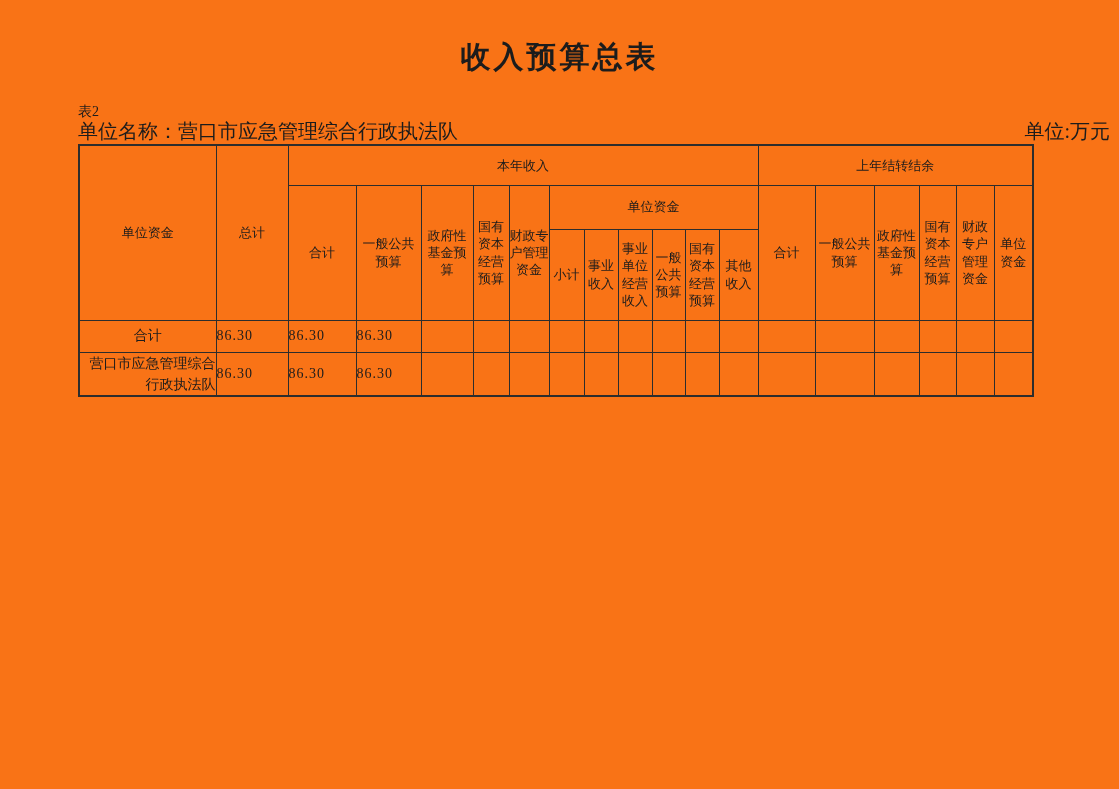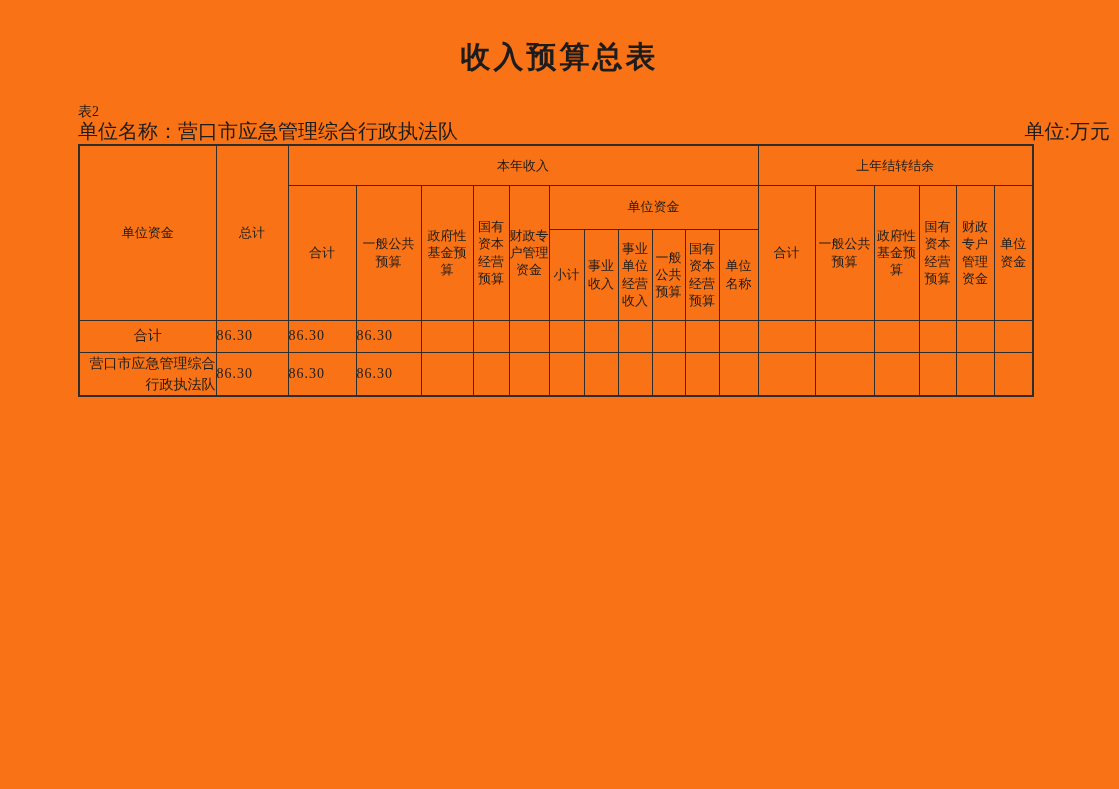--- a/index.html
+++ b/index.html
@@ -113,21 +113,21 @@
           <th rowspan="2">国有资本经营预算</th>
           <th rowspan="2">财政专户管理资金</th>
           <th rowspan="2">单位资金</th>
         </tr>
         <tr class="r-h3">
           <th>小计</th>
           <th>事业收入</th>
           <th>事业单位经营收入</th>
           <th>一般公共预算</th>
           <th>国有资本经营预算</th>
-          <th>单位名称</th>
+          <th>其他收入</th>
         </tr>
       </thead>
       <tbody>
         <tr class="r-d1">
           <td class="name-center">合计</td>
           <td class="num">86.30</td>
           <td class="num">86.30</td>
           <td class="num">86.30</td>
           <td class="num"></td>
           <td class="num"></td>

